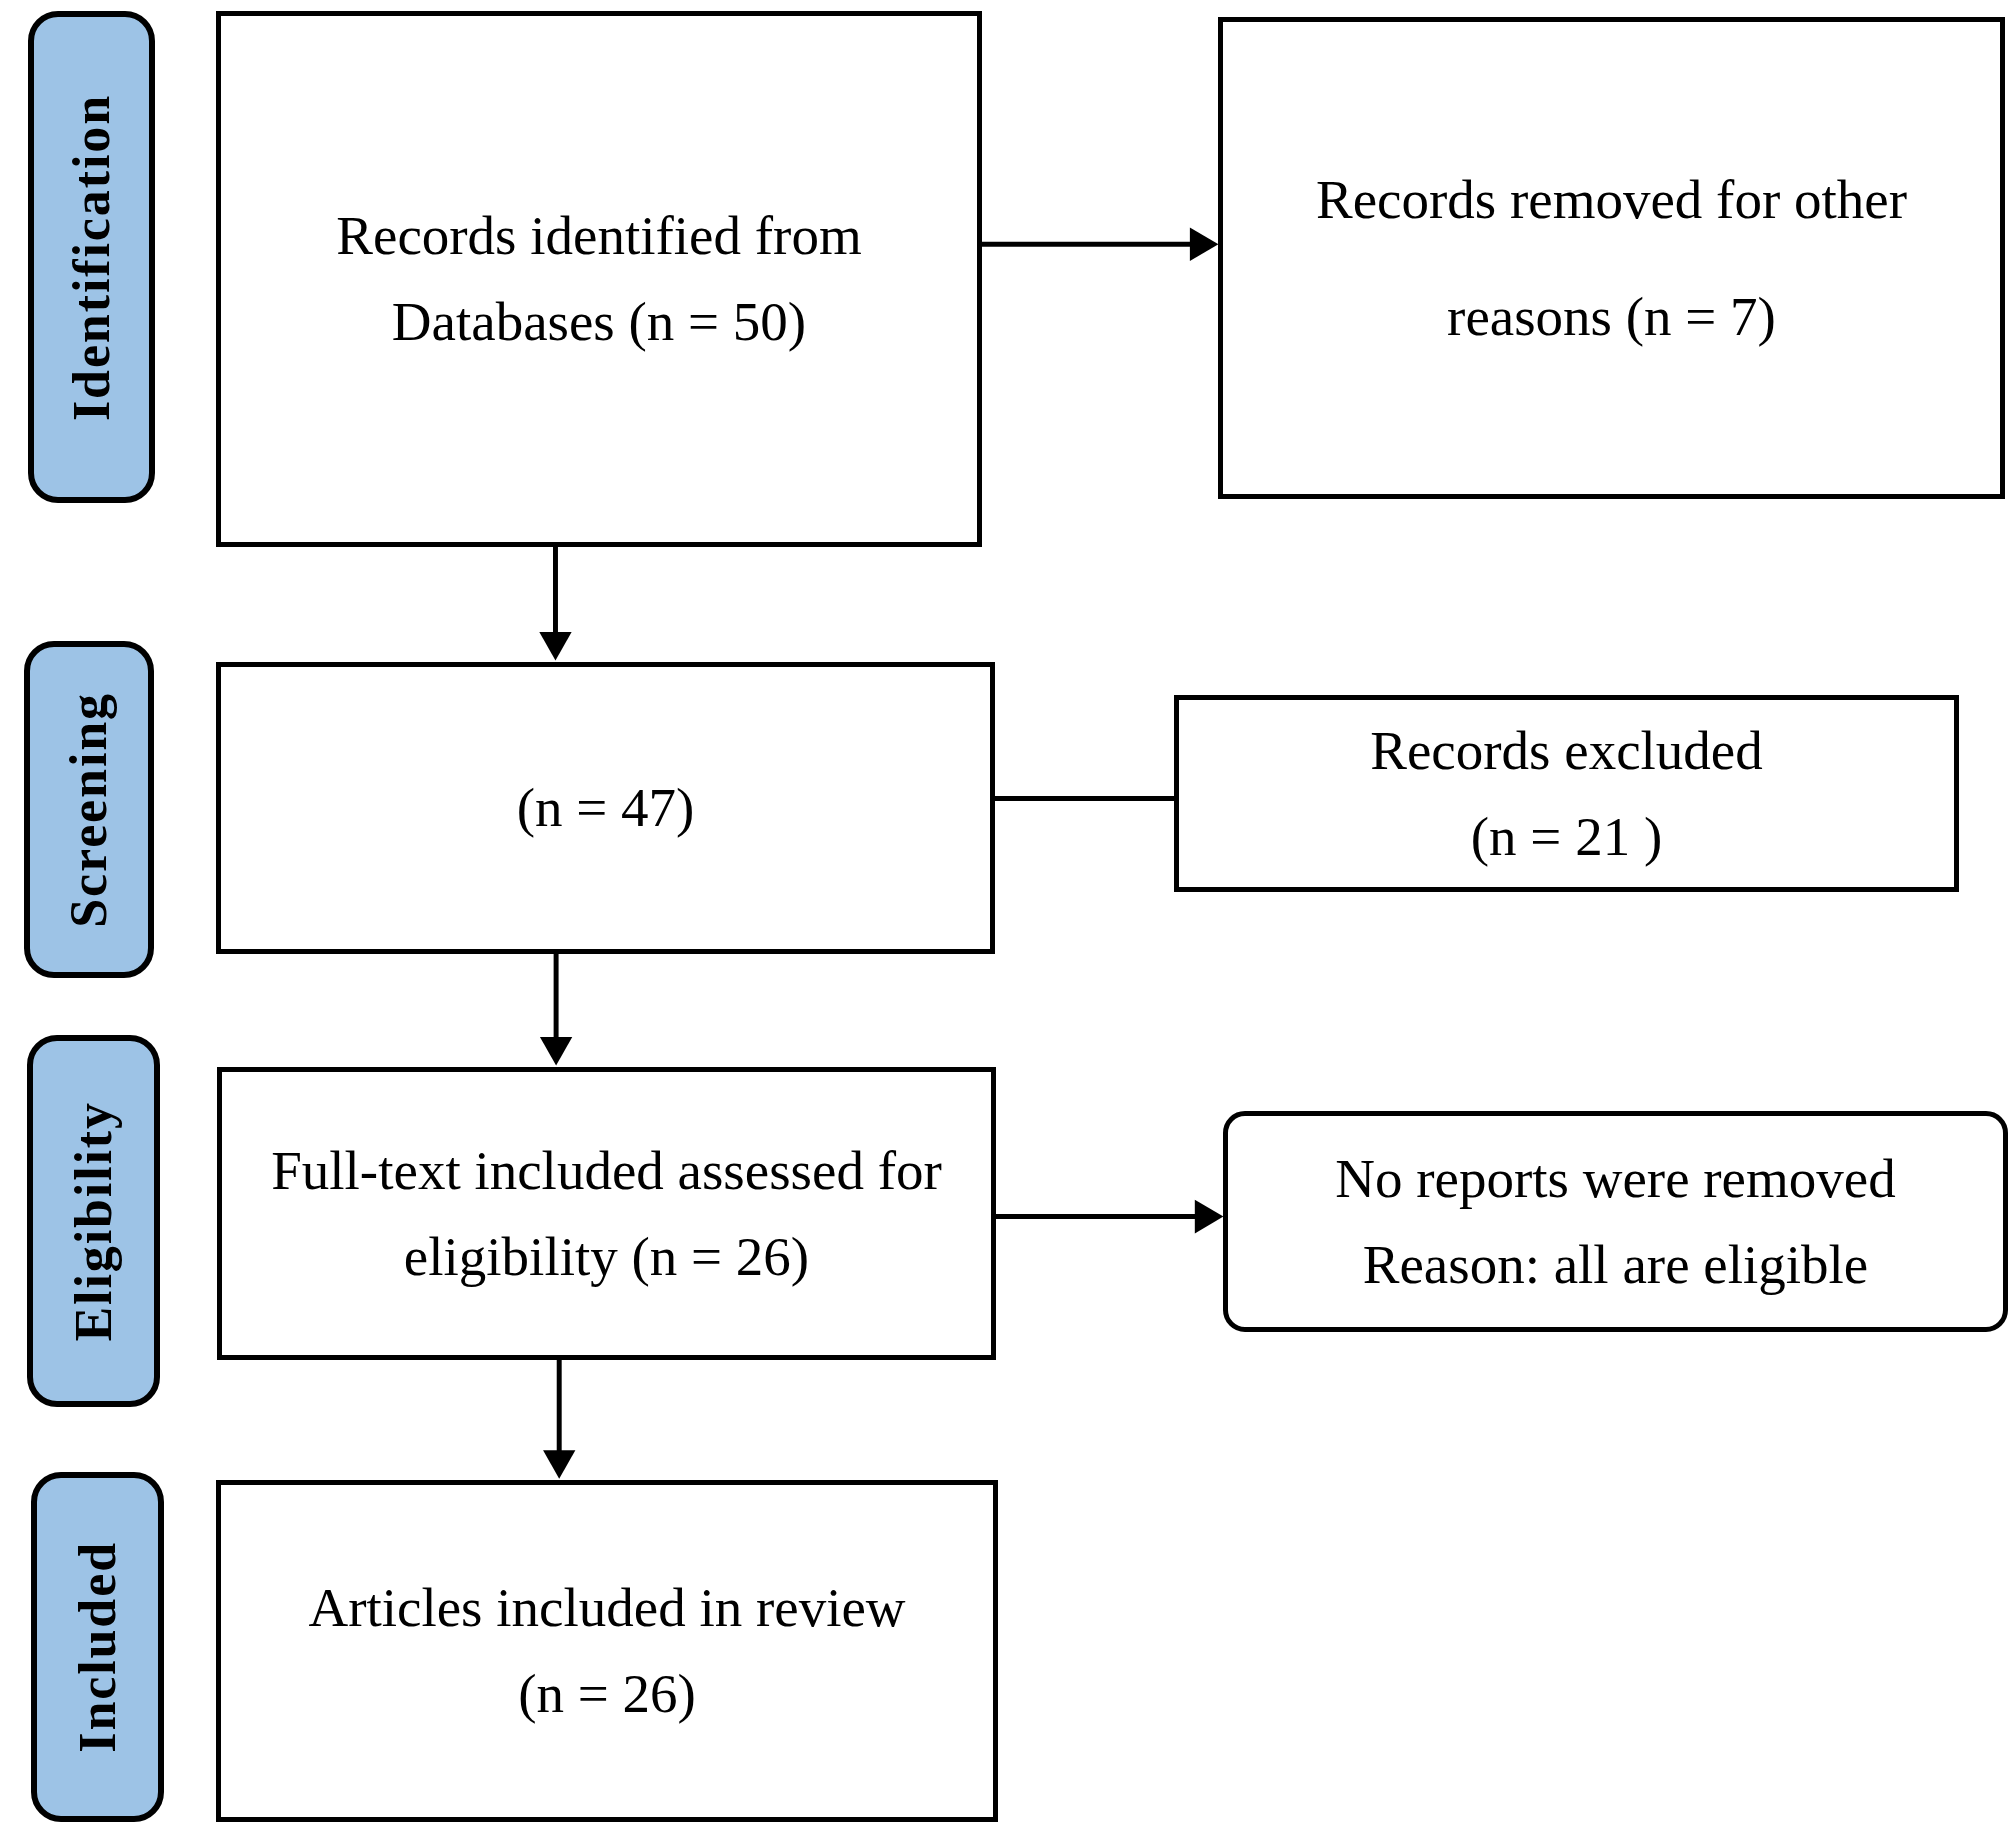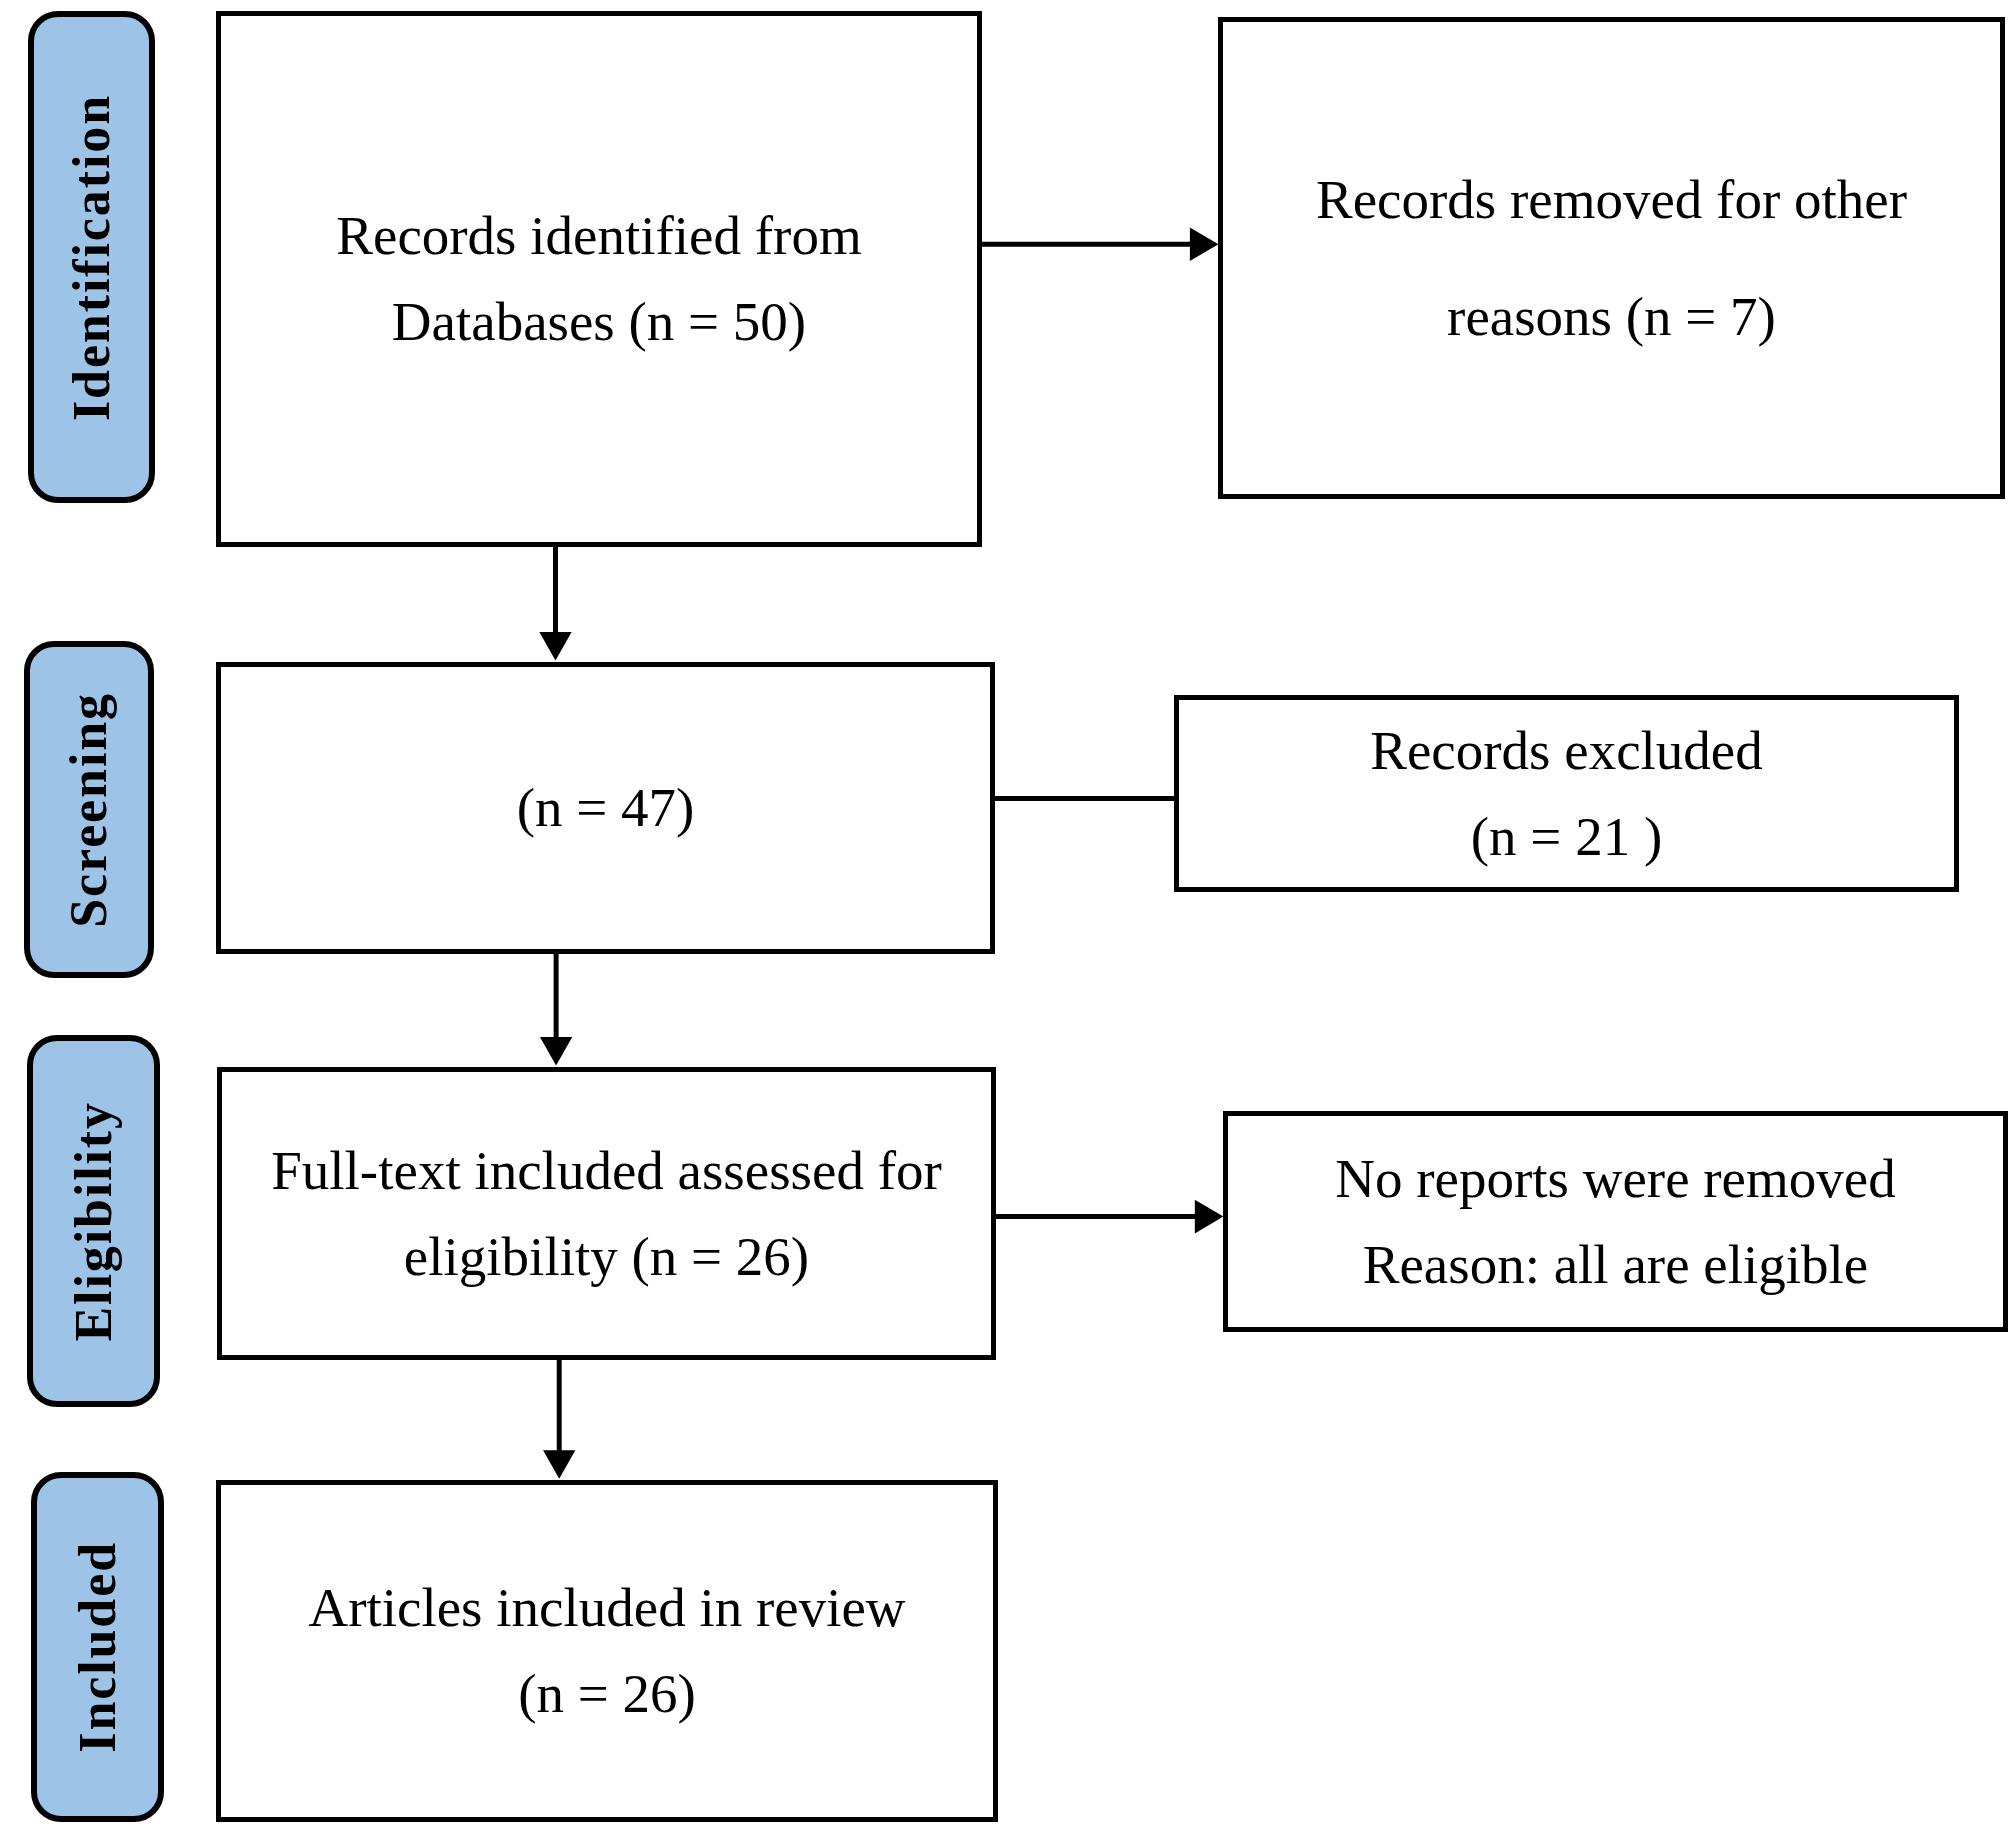--- a/index.html
+++ b/index.html
@@ -136,19 +136,19 @@
   <div class="box" style="left:1218px; top:17.4px; width:787px; height:482px;gap:31px;">
     <div class="line">Records removed for other</div>
     <div class="line">reasons (n = 7)</div>
   </div>
 
   <div class="box" style="left:1174px; top:695px; width:785px; height:197px;">
     <div class="line">Records excluded</div>
     <div class="line">(n = 21 )</div>
   </div>
 
-  <div class="box" style="left:1223px; top:1111px; width:785px; height:221px;">
+  <div class="box" style="left:1223px; top:1111px; width:785px; height:221px;border-radius:22px;">
     <div class="line">No reports were removed</div>
     <div class="line">Reason: all are eligible</div>
   </div>
 
 </div>
 
 
 </body></html>

